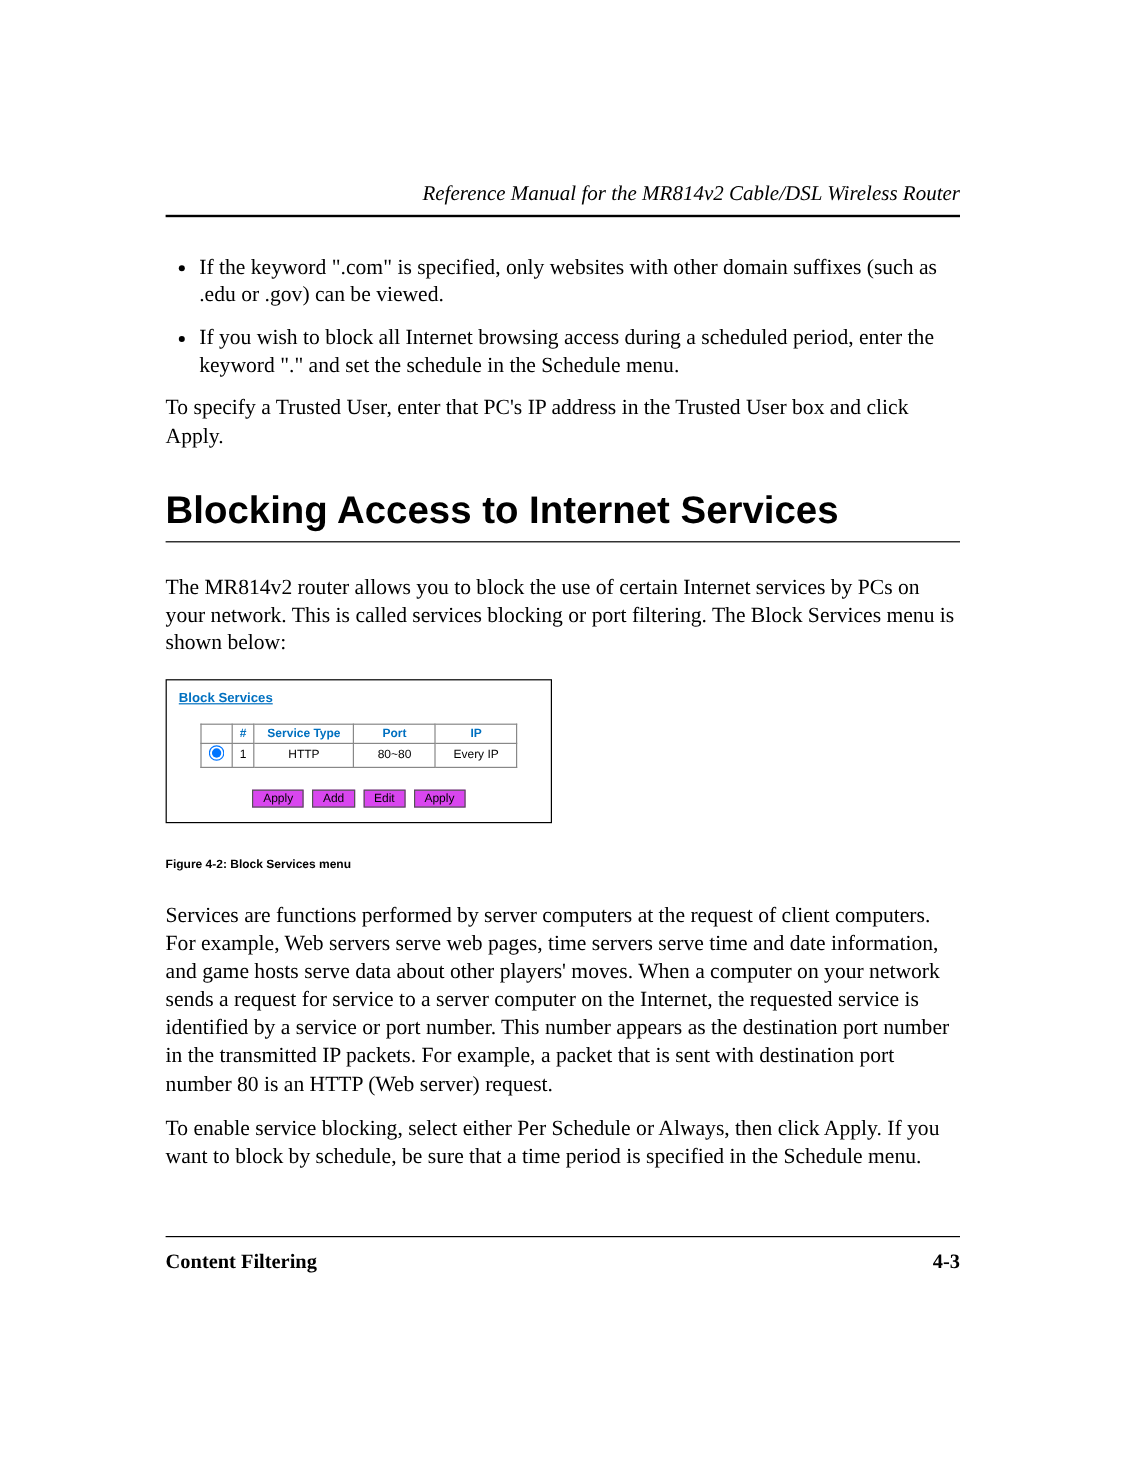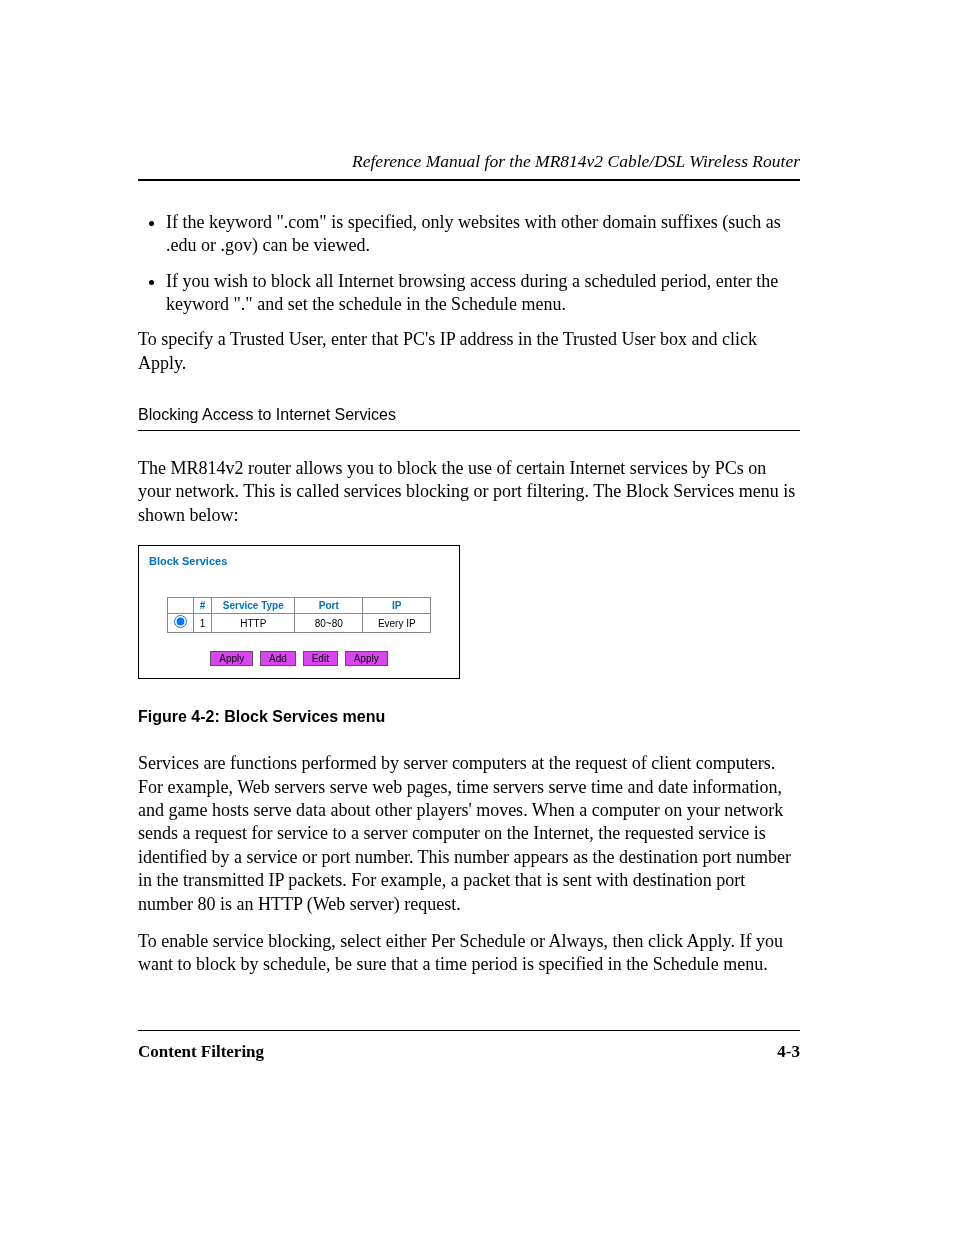--- a/index.html
+++ b/index.html
@@ -36,49 +36,50 @@
     margin-bottom: 12px;
   }
   p.body {
     margin: 0 0 14px 0;
   }
   p.indent {
     margin: 0 0 14px 28px;
   }
   h2.section {
     font-family: Arial, Helvetica, sans-serif;
-    font-weight: normal;
-    font-size: 16px;
+    font-weight: bold;
+    font-size: 32px;
     margin: 30px 0 2px 0;
   }
   .section-rule {
     border-top: 1px solid #000;
     margin: 4px 0 26px 0;
   }
   .figure-caption {
     font-family: Arial, Helvetica, sans-serif;
     font-weight: bold;
-    font-size: 16px;
+    font-size: 10px;
     margin: 28px 0 24px 0;
   }
   
   .panel {
     width: 300px;
     border: 1px solid #000;
     padding: 8px 10px 12px 10px;
     margin: 18px 0 0 0;
     font-family: Arial, Helvetica, sans-serif;
     font-size: 10px;
     color: #000;
   }
   .panel-title {
     color: #0070c0;
     font-weight: bold;
     font-size: 11px;
-    margin-bottom: 29px;
+    margin-bottom: 14px;
+    text-decoration: underline;
   }
   .panel-opts label {
     display: block;
     margin-bottom: 2px;
   }
   .panel-opts input {
     margin: 0 4px 0 2px;
     vertical-align: middle;
   }
   table.svc {

